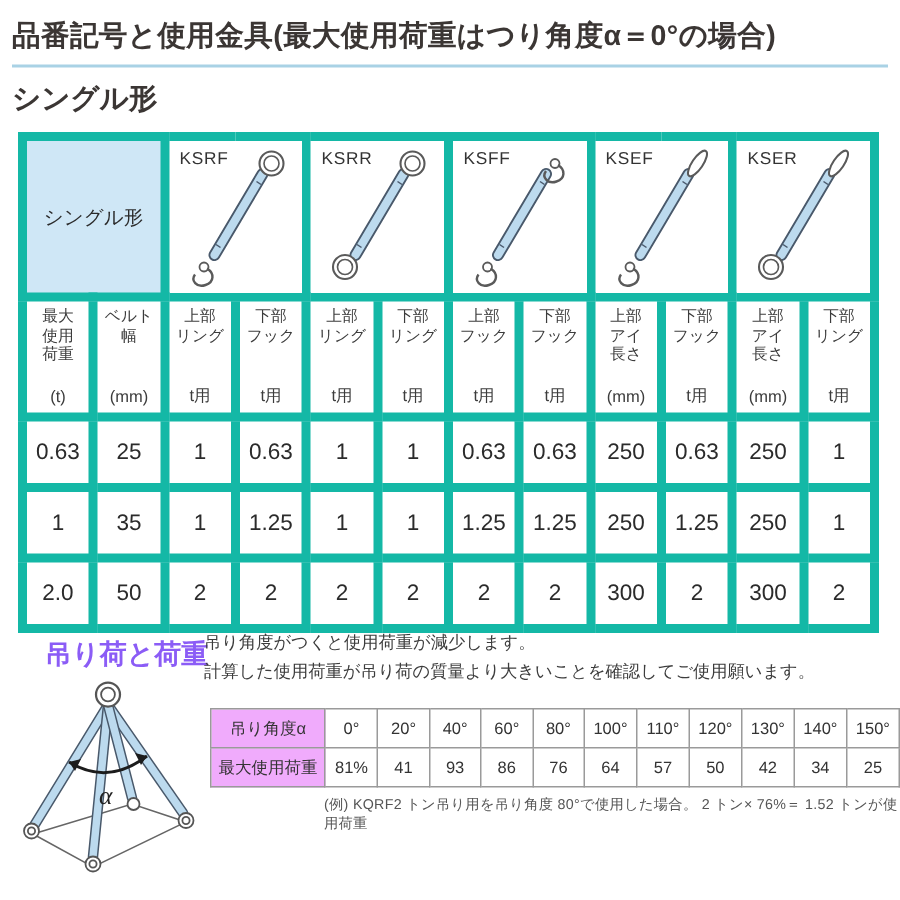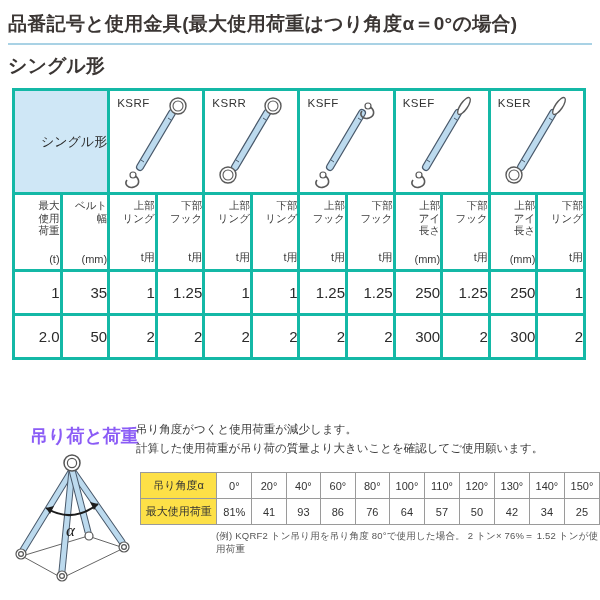--- a/index.html
+++ b/index.html
@@ -13,42 +13,42 @@
     color:#3b3634;letter-spacing:.3px;white-space:nowrap;
   }
   .title-rule{position:absolute;left:8px;top:43px;width:584px;height:2px;background:#a9d2e5;}
   .section1-title{
     position:absolute;left:8px;top:53px;font-size:19px;font-weight:bold;color:#3b3634;
   }
   table.main{
     position:absolute;left:12px;top:88px;width:574px;
     border-collapse:collapse;table-layout:fixed;
   }
-  table.main td{border:3px solid #14b8a6;text-align:right;padding:0;color:#2b2b2b;}
+  table.main td{border:6px solid #14b8a6;text-align:center;padding:0;color:#2b2b2b;}
   td.corner-cell{background:#cfe7f6;font-size:13px;color:#4a4a4a;}
   td.product-cell{height:101px;position:relative;vertical-align:top;background:#fff;}
   .pcode{position:absolute;left:7px;top:6px;font-size:11.5px;color:#333;letter-spacing:.5px;}
   .psvg{position:absolute;left:0;top:0;}
   td.head-cell{height:74px;vertical-align:top;margin-top:28px;}
   .hwrap{display:flex;flex-direction:column;justify-content:space-between;height:66px;padding:4px 0;}
   .hlabel{font-size:10.5px;line-height:1.2;white-space:pre-line;color:#3c3c3c;}
   .hunit{font-size:11px;color:#3c3c3c;}
   tr.data-row td{height:41px;font-size:15px;}
   .section2-title{
     position:absolute;left:30px;top:424px;font-size:18px;font-weight:bold;color:#8b5cf6;
   }
   .load-desc{
     position:absolute;left:136px;top:420px;font-size:11.5px;line-height:1.65;color:#3c3c3c;
     white-space:pre-line;
   }
   table.angle{
     position:absolute;left:140px;top:472px;border-collapse:collapse;table-layout:fixed;
   }
   table.angle td{border:1px solid #9a9a9a;height:23px;text-align:center;font-size:11px;color:#333;}
-  table.angle td.lbl{background:#fde047;width:80px;}
+  table.angle td.lbl{background:#f0abfc;width:80px;}
   table.angle td.val{width:33px;}
   .note{
     position:absolute;left:216px;top:530px;font-size:9.5px;color:#555;letter-spacing:.2px;
   }
   .diagram{position:absolute;left:8px;top:450px;}
 </style>
 </head>
 <body>
 
 <div class="page-title">品番記号と使用金具(最大使用荷重はつり角度α＝0°の場合)</div>
@@ -207,20 +207,34 @@
         </td>
         <td class="head-cell">
           <div class="hwrap">
       <div class="hlabel">下部
 リング</div>
       <div class="hunit">t用</div>
           </div>
         </td>
       </tr>
 
+  <tr class="data-row">
+        <td>0.63</td>
+        <td>25</td>
+        <td>1</td>
+        <td>0.63</td>
+        <td>1</td>
+        <td>1</td>
+        <td>0.63</td>
+        <td>0.63</td>
+        <td>250</td>
+        <td>0.63</td>
+        <td>250</td>
+        <td>1</td>
+      </tr>
       <tr class="data-row">
         <td>1</td>
         <td>35</td>
         <td>1</td>
         <td>1.25</td>
         <td>1</td>
         <td>1</td>
         <td>1.25</td>
         <td>1.25</td>
         <td>250</td>

